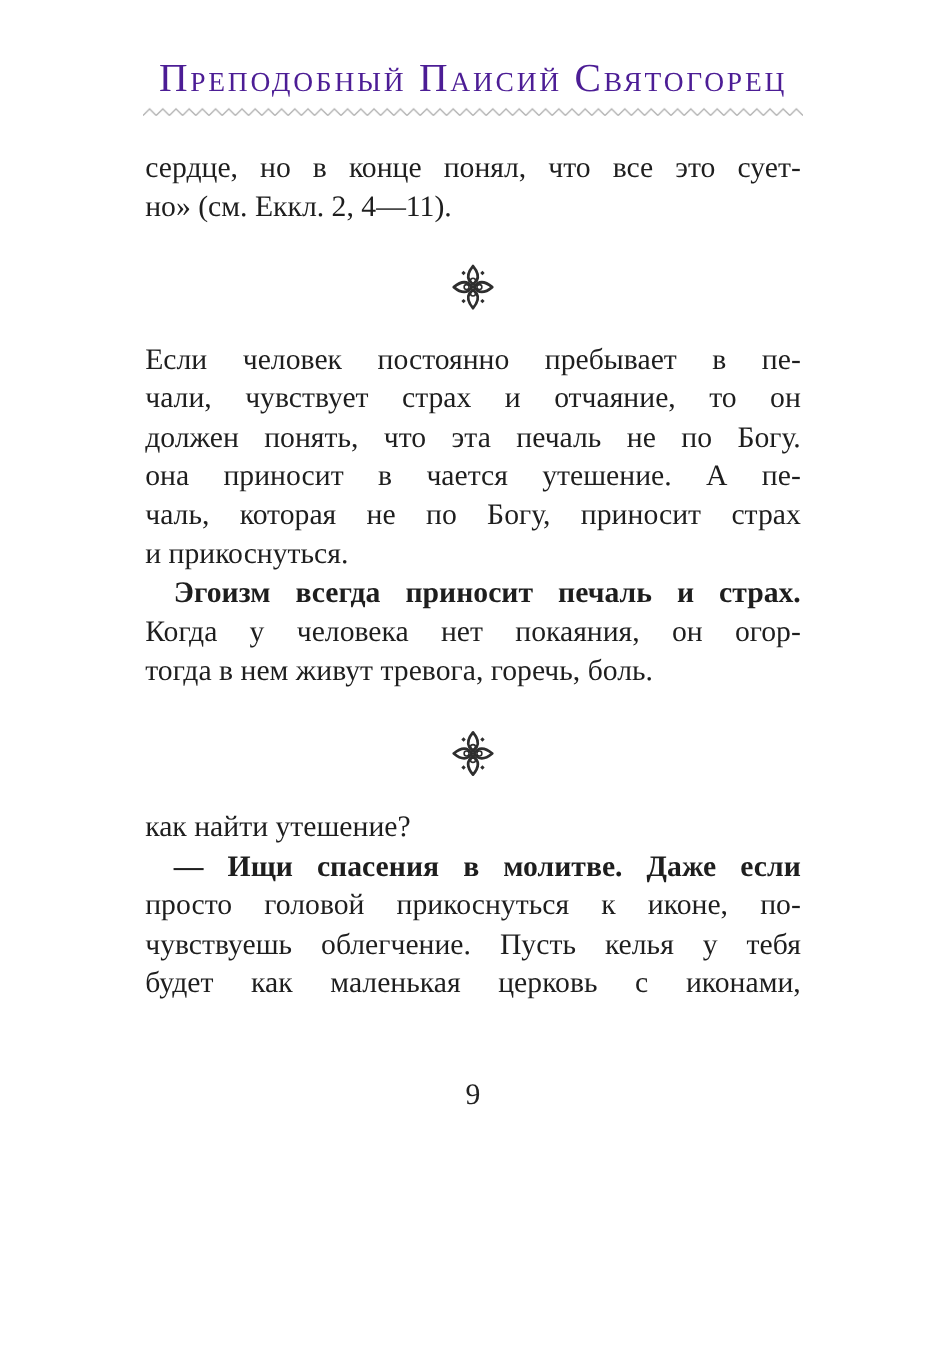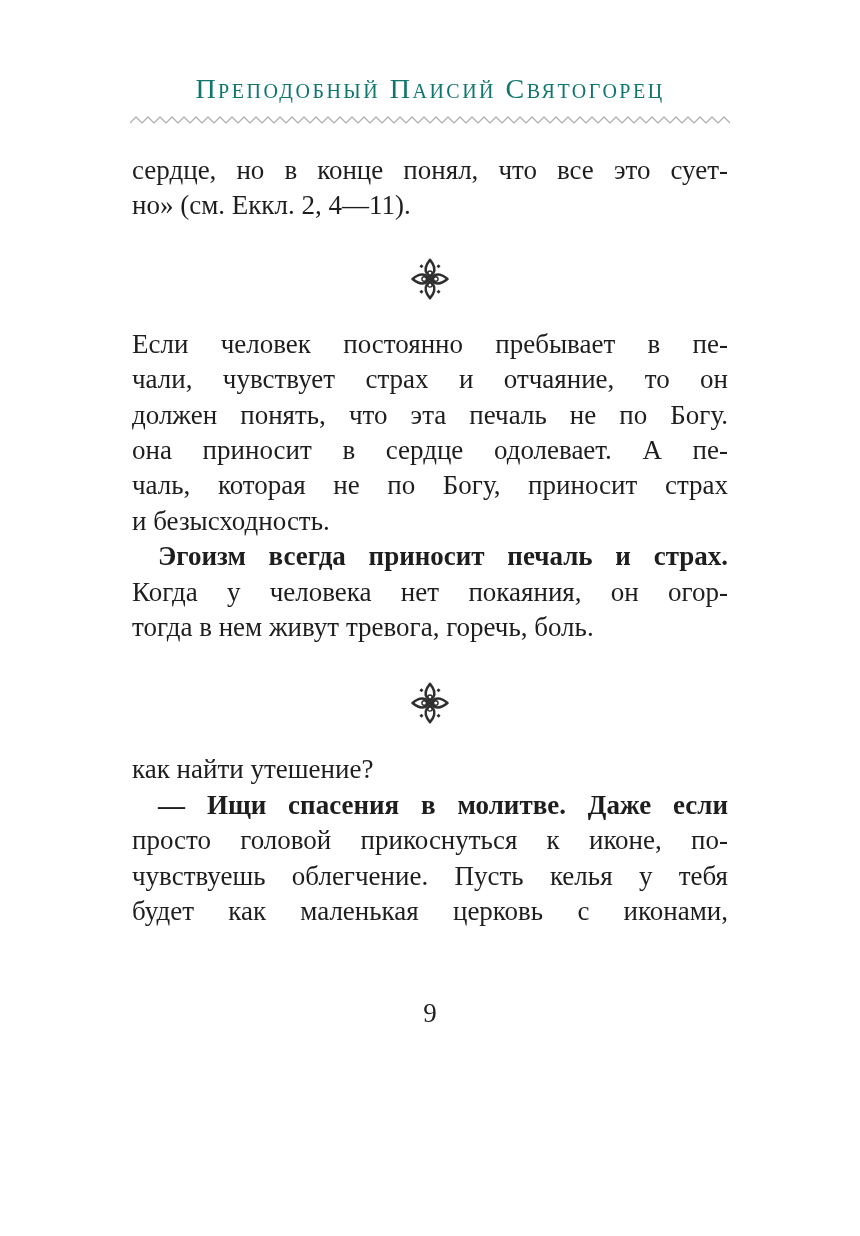--- a/index.html
+++ b/index.html
@@ -6,27 +6,27 @@
   .page {
     position: relative;
     width: 860px;
     height: 1236px;
     background: #ffffff;
     overflow: hidden;
     font-family: "Liberation Serif", "DejaVu Serif", serif;
     color: #1e1e1e;
   }
   .running-head {
-    margin-top: 72px;
+    margin-top: 54px;
     text-align: center;
     font-variant-caps: small-caps;
-    font-size: 28px;
+    font-size: 36px;
     line-height: 34px;
     letter-spacing: 2.5px;
-    color: #0f766e;
+    color: #4c1d95;
     font-weight: 400;
   }
   .zigzag-wrap {
     width: 600px;
     margin: 8px auto 0 auto;
     height: 12px;
     line-height: 0;
   }
   .text-col {
     width: 596px;
@@ -102,23 +102,23 @@
           <rect x="12" y="39.6" width="3.4" height="3.4" transform="rotate(45 13.7 41.3)"></rect>
           <rect x="32.6" y="39.6" width="3.4" height="3.4" transform="rotate(45 34.3 41.3)"></rect>
         </g>
       </svg>
     </div>
 
     <div class="para">
       <div class="line">Если человек постоянно пребывает в пе-</div>
       <div class="line">чали, чувствует страх и отчаяние, то он</div>
       <div class="line">должен понять, что эта печаль не по Богу.</div>
-      <div class="line">она приносит в сердце одолевает. А пе-</div>
+      <div class="line">она приносит в чается утешение. А пе-</div>
       <div class="line">чаль, которая не по Богу, приносит страх</div>
-      <div class="line end">и безысходность.</div>
+      <div class="line end">и прикоснуться.</div>
     </div>
 
     <div class="para">
       <div class="line indent">Эгоизм всегда приносит печаль и страх.</div>
       <div class="line">Когда у человека нет покаяния, он огор-</div>
       <div class="line end">тогда в нем живут тревога, горечь, боль.</div>
     </div>
 
     <div class="ornament-wrap ornament-2">
       <svg width="40" height="44" viewBox="0 0 48 52" aria-hidden="true">

